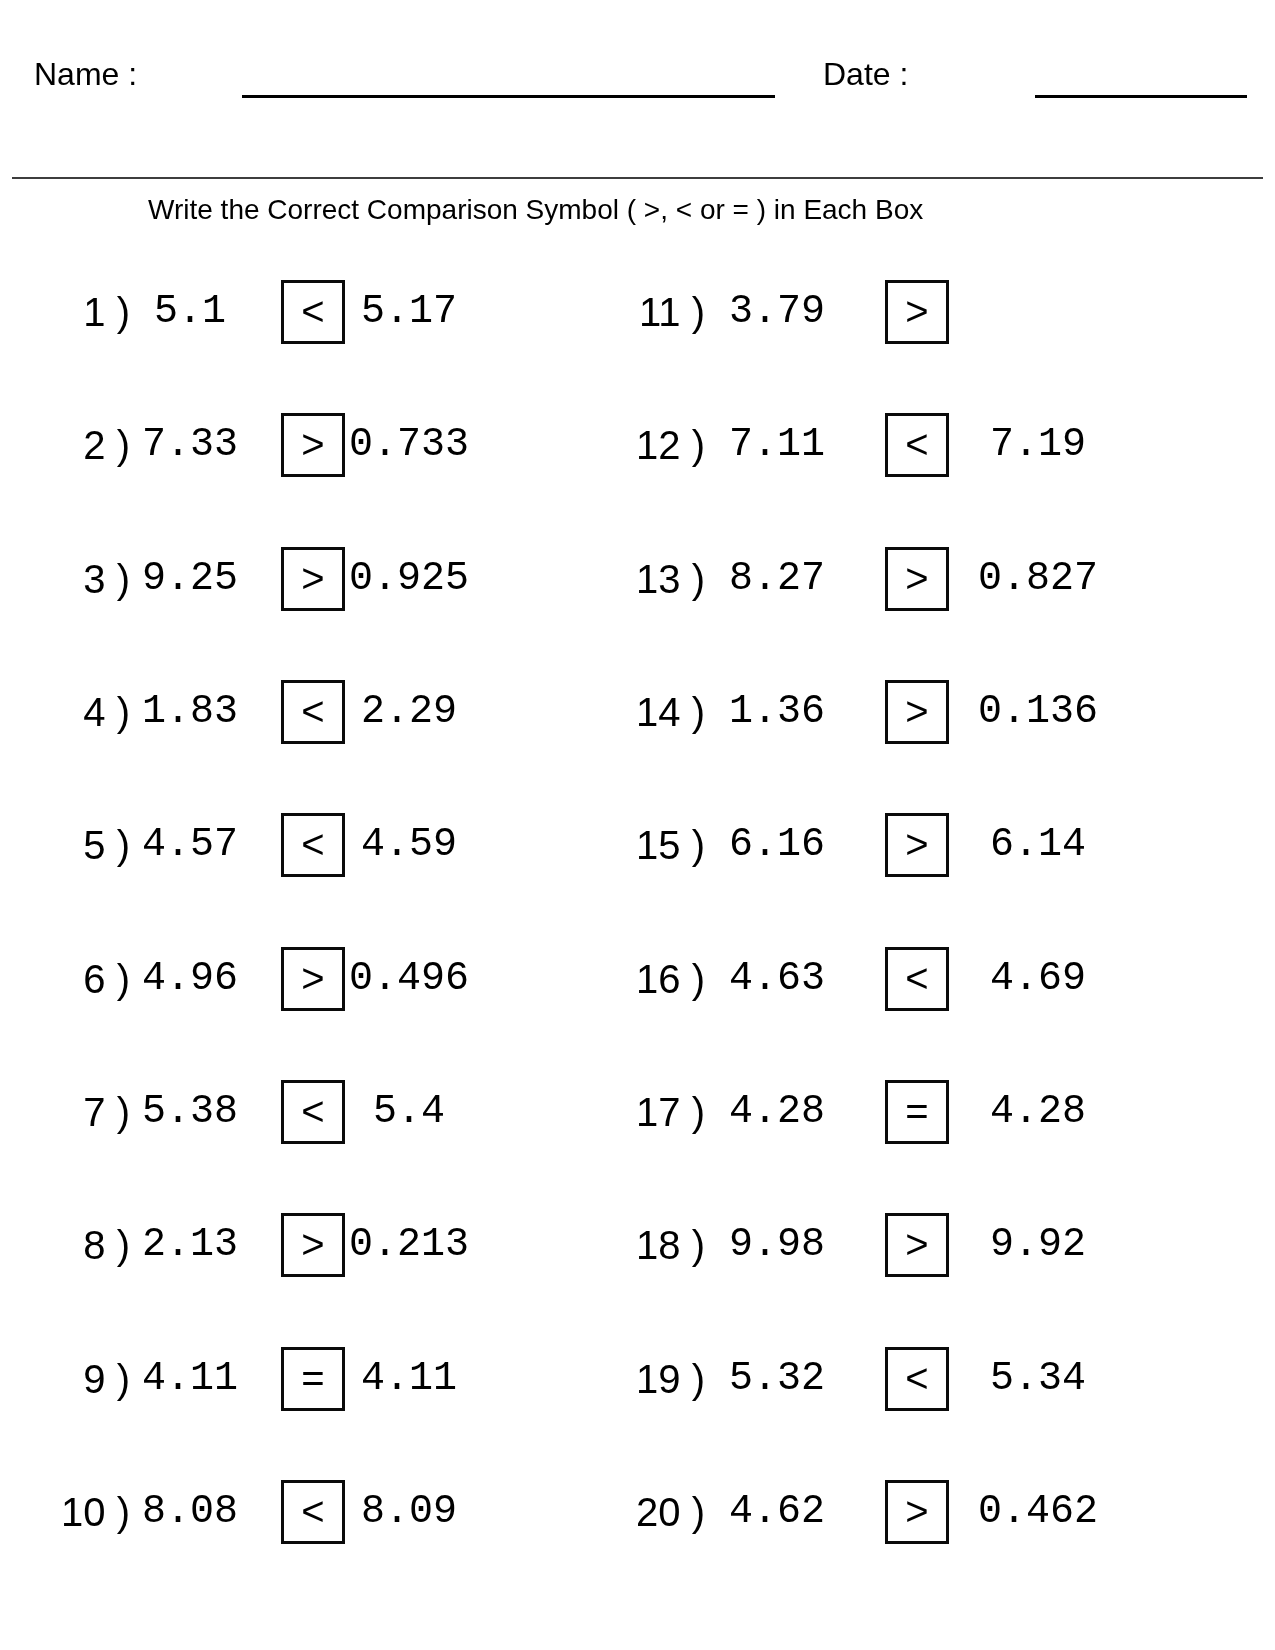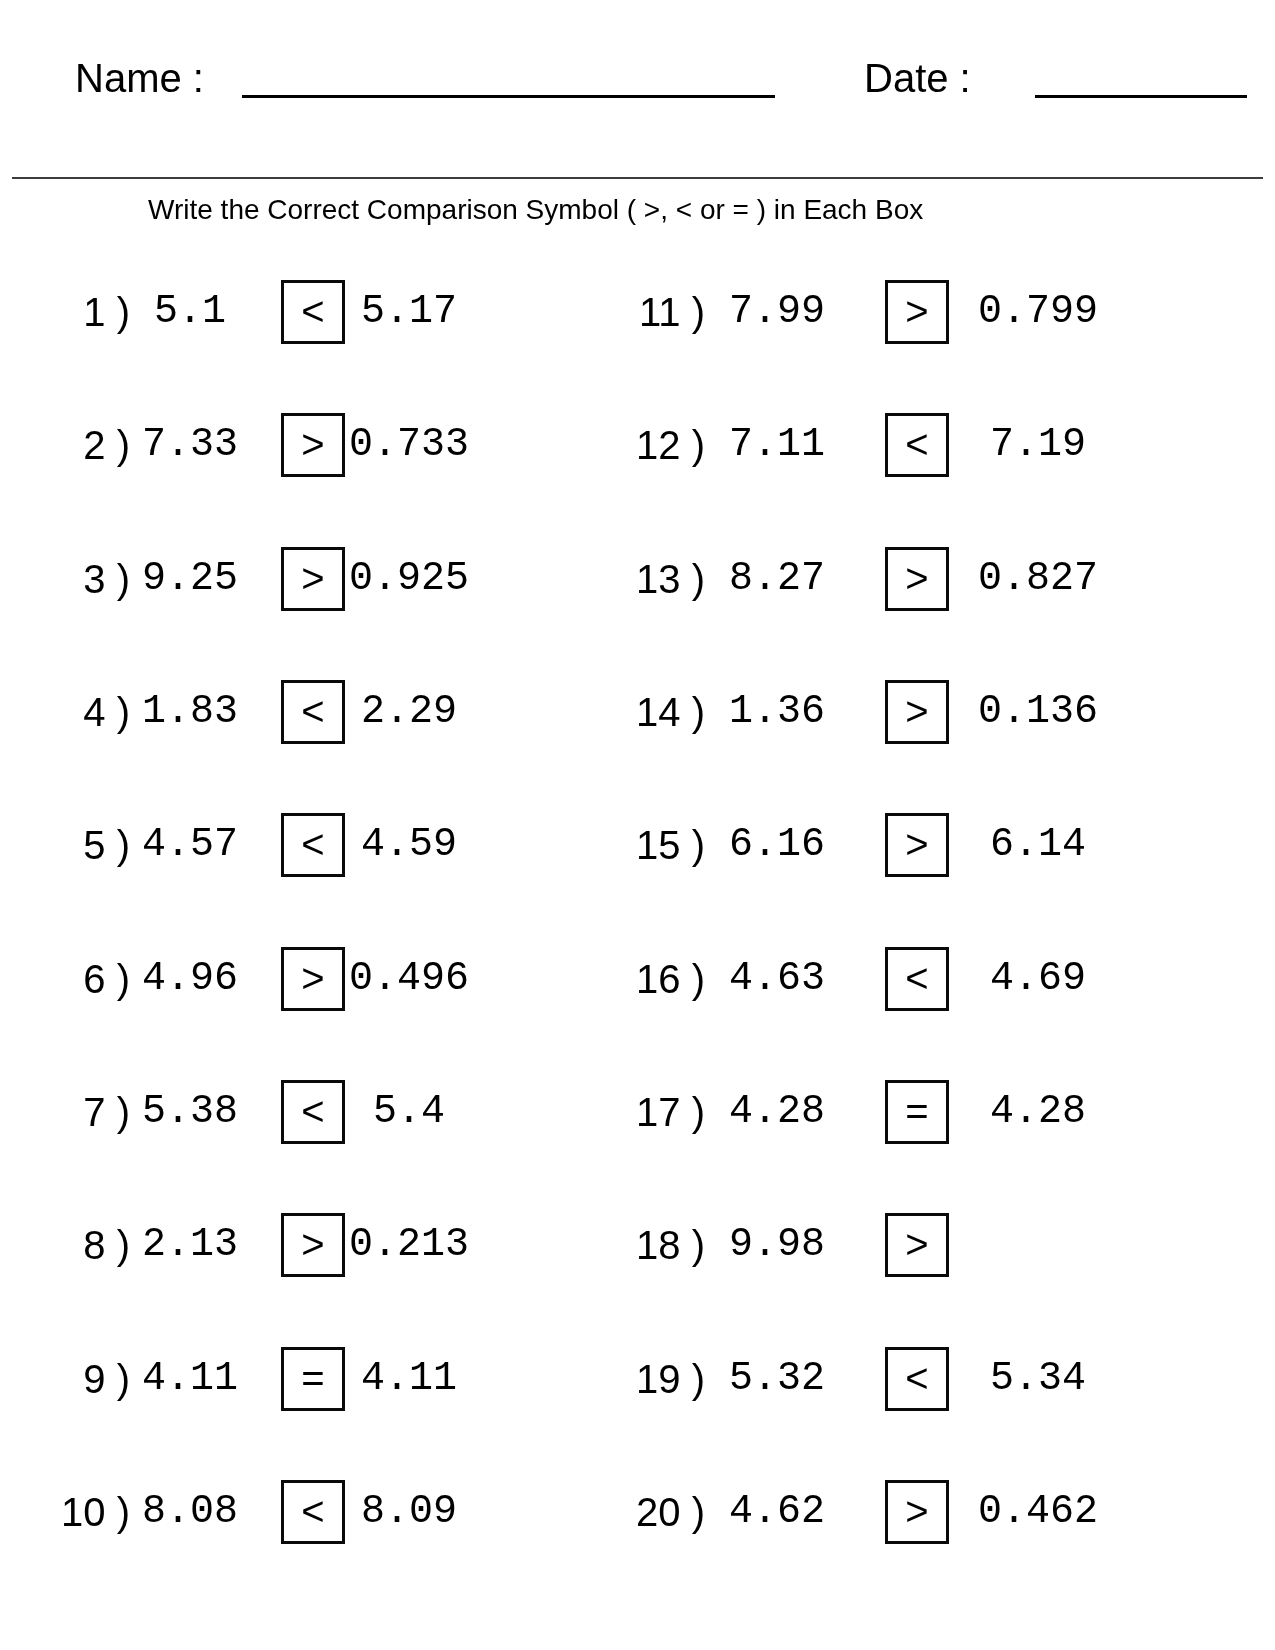--- a/index.html
+++ b/index.html
@@ -9,23 +9,22 @@
     color: #000000;
     font-family: "Liberation Sans", sans-serif;
     position: relative;
     overflow: hidden;
   }
   .page { position: absolute; inset: 0; }
 
   
   .hdr-label {
     position: absolute;
-    font-size: 40px;
+    font-size: 32px;
     white-space: nowrap;
-    margin-left: 41px;
   }
   #name-label { left: 34px; top: 56px; }
   #date-label { left: 823px; top: 56px; }
   .blank-line {
     position: absolute;
     border-top: 3px solid #000;
     height: 0;
   }
   #name-line { left: 242px; top: 95px; width: 533px; }
   #date-line { left: 1035px; top: 95px; width: 212px; }
@@ -162,25 +161,24 @@
       <div class="prow col-left" style="top: 1480px;">
         <span class="cell id">10 )</span>
         <span class="cell v1">8.08</span>
         <span class="abox">
           <span class="sym">&lt;</span>
         </span>
         <span class="cell v2">8.09</span>
       </div>
       <div class="prow col-right" style="top: 280px;">
         <span class="cell id">11 )</span>
-        <span class="cell v1">7.99</span>
-        <span class="abox">
-          <span class="sym">&gt;</span>
-        </span>
-        <span class="cell v2">0.799</span>
+        <span class="cell v1">3.79</span>
+        <span class="abox">
+          <span class="sym">&gt;</span>
+        </span>
       </div>
       <div class="prow col-right" style="top: 413px;">
         <span class="cell id">12 )</span>
         <span class="cell v1">7.11</span>
         <span class="abox">
           <span class="sym">&lt;</span>
         </span>
         <span class="cell v2">7.19</span>
       </div>
       <div class="prow col-right" style="top: 547px;">
@@ -222,20 +220,21 @@
           <span class="sym">=</span>
         </span>
         <span class="cell v2">4.28</span>
       </div>
       <div class="prow col-right" style="top: 1213px;">
         <span class="cell id">18 )</span>
         <span class="cell v1">9.98</span>
         <span class="abox">
           <span class="sym">&gt;</span>
         </span>
+        <span class="cell v2">9.92</span>
       </div>
       <div class="prow col-right" style="top: 1347px;">
         <span class="cell id">19 )</span>
         <span class="cell v1">5.32</span>
         <span class="abox">
           <span class="sym">&lt;</span>
         </span>
         <span class="cell v2">5.34</span>
       </div>
       <div class="prow col-right" style="top: 1480px;">

